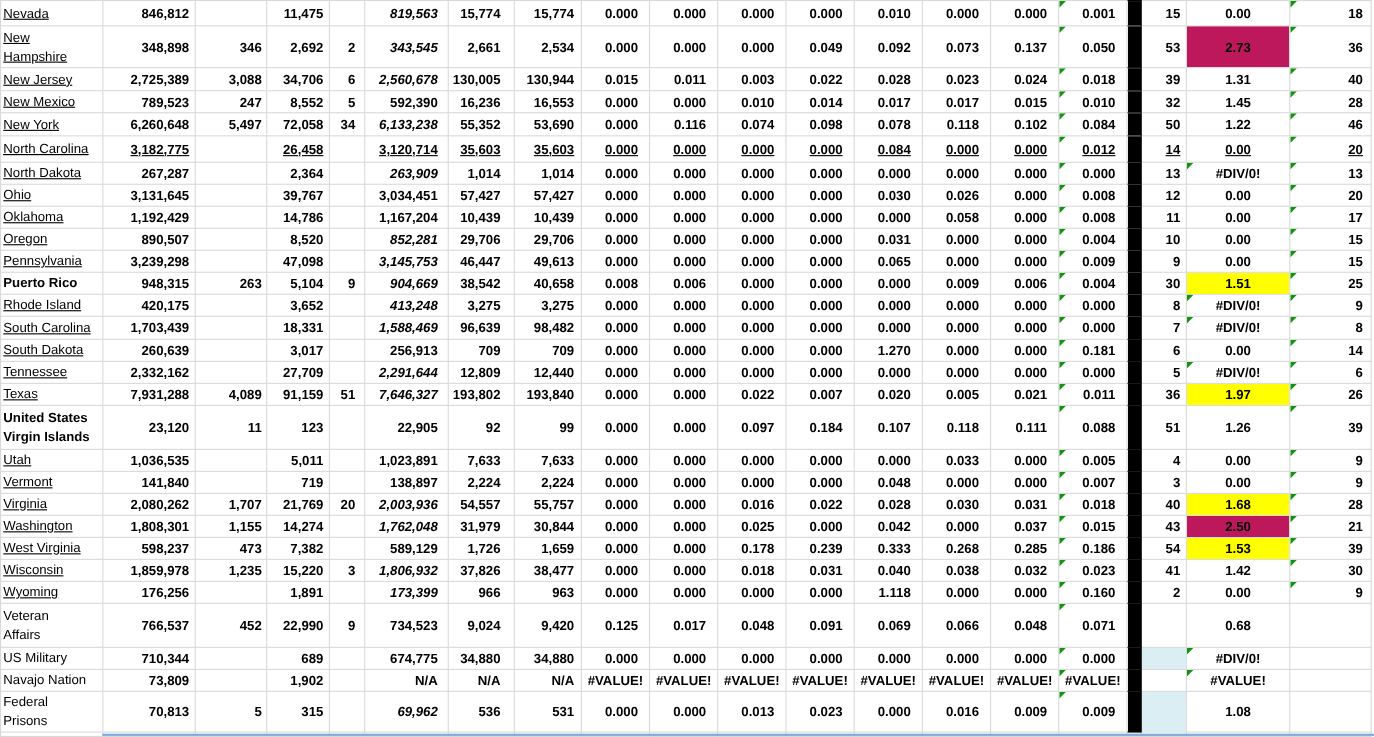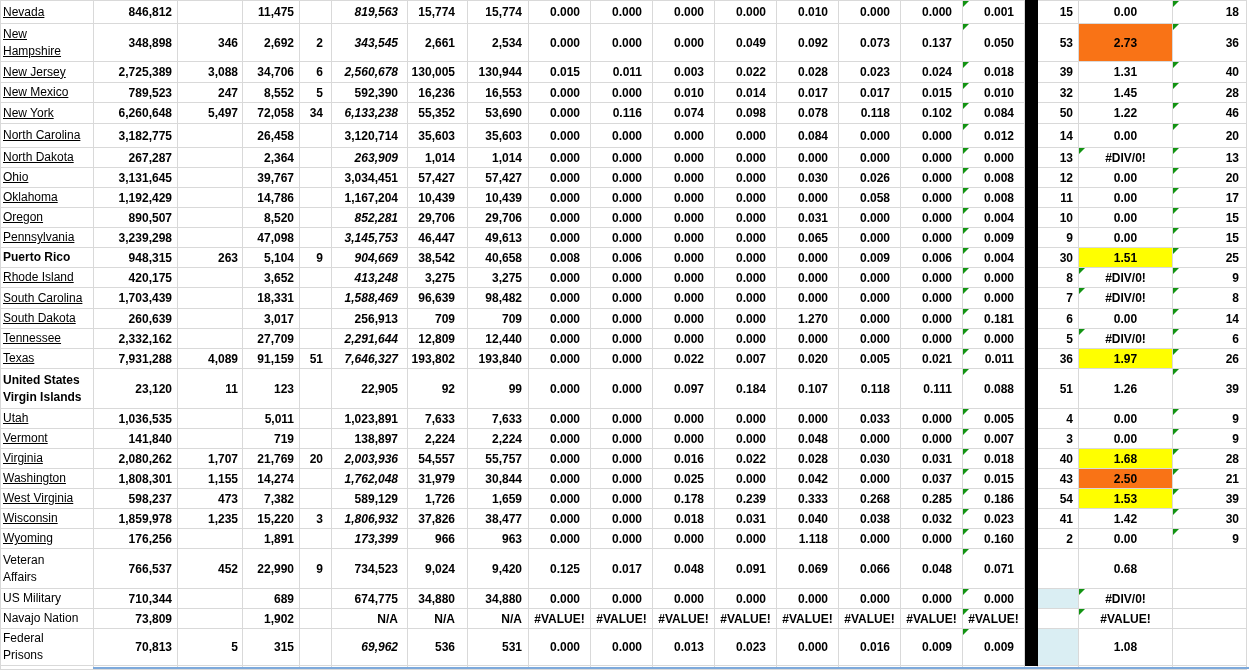--- a/index.html
+++ b/index.html
@@ -11,21 +11,21 @@
      overflow:hidden;white-space:nowrap;}
   td.name{font-weight:400;text-align:left;padding:0 2px 0 2px;white-space:pre-line;line-height:17px;}
   td.name.link{text-decoration:underline;}
   td.name.boldname{font-weight:700;text-decoration:none;}
   td.it{font-style:italic;}
   td.err{text-align:center;padding:0;}
   td.bar{background:#000;border-color:#000;padding:0;}
   td.tri::before{content:"";position:absolute;left:0;top:0;width:0;height:0;
      border-top:6px solid #129312;border-right:6px solid transparent;}
   td.y{background:#ffff00;}
-  td.p{background:#f97316;}
+  td.p{background:#be185d;}
   td.b{background:#daeef3;}
   .col-c1{padding-right:5px}.col-c2{padding-right:4px}.col-c3{padding-right:5px}
   .col-c4{padding-right:8px}.col-c5{padding-right:9px}.col-c6{padding-right:12px}
   .col-c7{padding-right:6px}
   .col-c8,.col-c9,.col-c10,.col-c11,.col-c12,.col-c13,.col-c14,.col-c15{padding-right:10px}
   .col-c16{padding-right:5px}
   .col-c17{text-align:center;padding:0;}
   .col-c18{padding-right:7px}
   #bottom-line{position:absolute;top:667px;left:93px;width:1156px;height:2px;}
 </style>
@@ -161,21 +161,21 @@
           <td class="col-c11">0.098</td>
           <td class="col-c12">0.078</td>
           <td class="col-c13">0.118</td>
           <td class="col-c14">0.102</td>
           <td class="col-c15 tri">0.084</td>
           <td class="bar"></td>
           <td class="col-c16">50</td>
           <td class="col-c17">1.22</td>
           <td class="col-c18 tri">46</td>
         </tr>
-        <tr style="height: 24px;">
+        <tr style="height: 24px; text-decoration: underline;">
           <td class="name link">North Carolina</td>
           <td class="col-c1">3,182,775</td>
           <td class="col-c2"></td>
           <td class="col-c3">26,458</td>
           <td class="col-c4"></td>
           <td class="col-c5">3,120,714</td>
           <td class="col-c6">35,603</td>
           <td class="col-c7">35,603</td>
           <td class="col-c8">0.000</td>
           <td class="col-c9">0.000</td>

